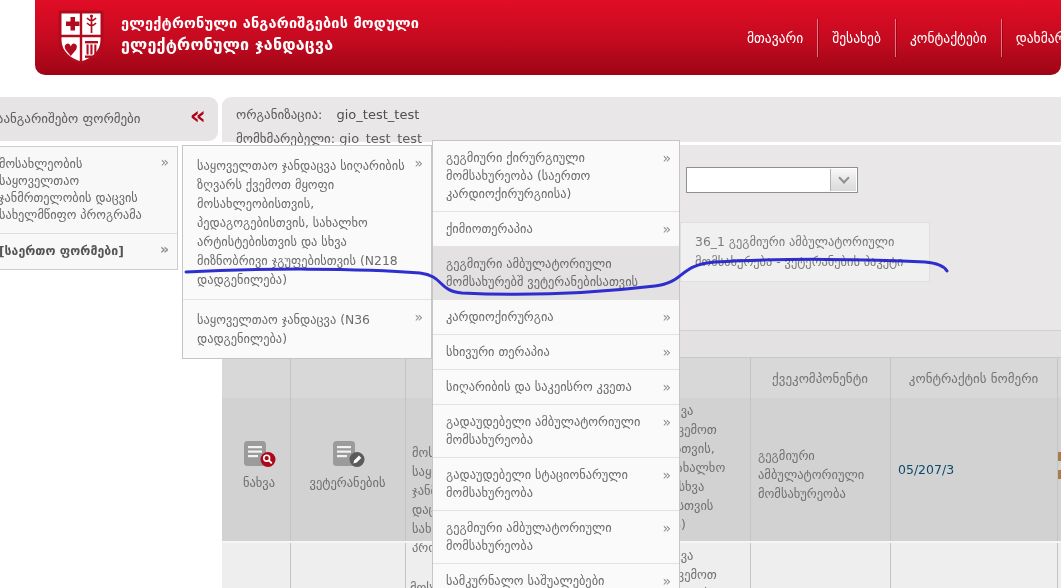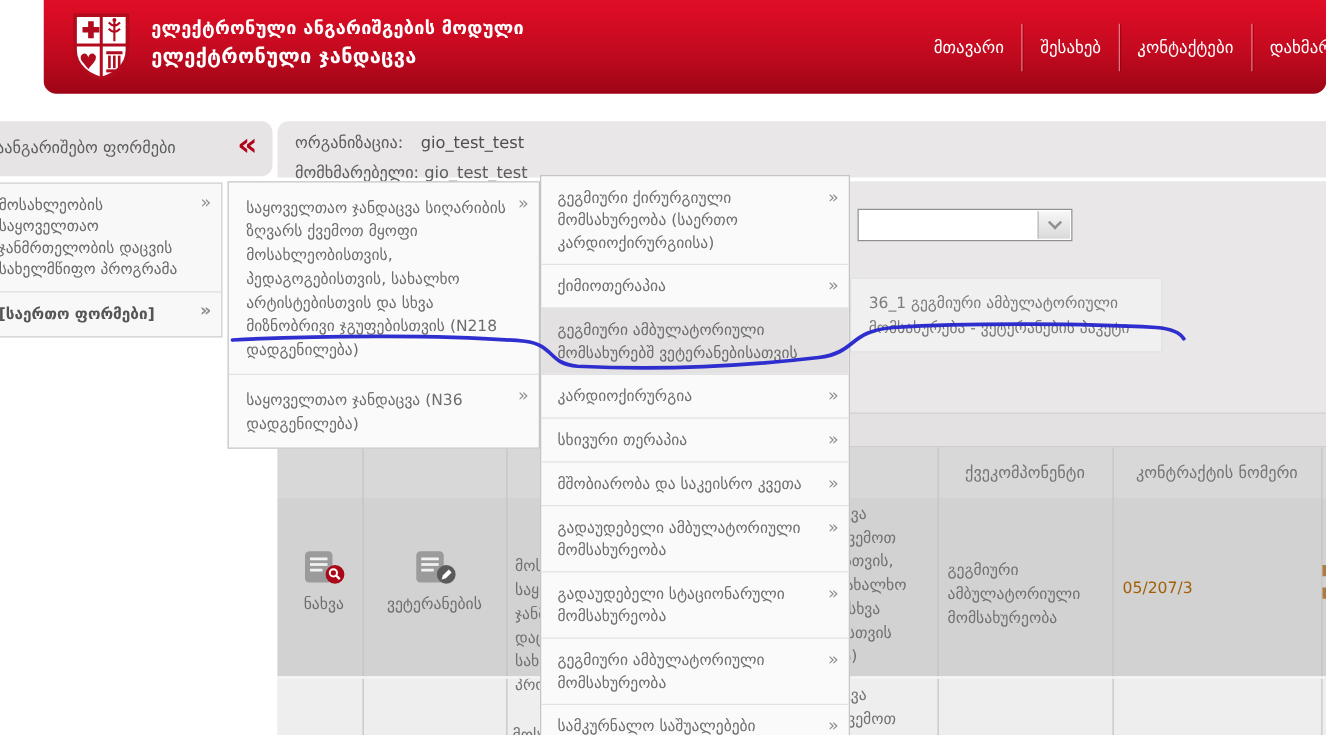--- a/index.html
+++ b/index.html
@@ -150,21 +150,21 @@
       <rect x="6" y="10.5" width="14" height="2.2" fill="#f2f2f2"></rect>
       <rect x="6" y="15" width="10" height="2.2" fill="#f2f2f2"></rect>
       <circle cx="26" cy="19.5" r="7.5" fill="#5b5b5b"></circle>
       <path d="M22.3 23.6 l1.1-3.4 4.6-4.6 2.3 2.3 -4.6 4.6 z" fill="#fff"></path>
     </svg>
     <div class="action-label">ვეტერანების</div>
   </div>
   <div class="cell-text" style="left:412px;top:443px;width:124px;">მოსახლეობის საყოველთაო ჯანმრთელობის დაცვის სახელმწიფო პროგრამა</div>
   <div class="cell-text" style="left:553px;top:401px;width:188px;">საყოველთაო ჯანდაცვა სიღარიბის ზღვარს ქვემოთ მყოფი მოსახლეობისთვის, პედაგოგებისთვის, სახალხო არტისტებისთვის და სხვა მიზნობრივი ჯგუფებისთვის N218 (დადგენილება)</div>
   <div class="cell-text" style="left:758px;top:446px;width:122px;">გეგმიური ამბულატორიული მომსახურეობა</div>
-  <div class="cell-text" style="left:898px;top:460px;width:150px;color:#a16207;">05/207/3</div>
+  <div class="cell-text" style="left:898px;top:460px;width:150px;color:#0c4a6e;">05/207/3</div>
   <div class="edge-frag" style="left:1058px;top:452px;width:3px;height:9px;"></div>
   <div class="edge-frag" style="left:1058px;top:470px;width:3px;height:9px;"></div>
 
   <div class="cell-text" style="left:410px;top:578px;width:124px;">მოსახლეობის საყოველთაო ჯანმრთელობის დაცვის სახელმწიფო პროგრამა</div>
   <div class="cell-text" style="left:553px;top:546px;width:188px;">საყოველთაო ჯანდაცვა სიღარიბის ზღვარს ქვემოთ მყოფი მოსახლეობისთვის</div>
 
   <div class="sb-hdr">
     <div class="sb-title">საანგარიშებო ფორმები</div>
     <div class="sb-collapse">«</div>
   </div>
@@ -204,21 +204,21 @@
     </div>
     <div class="m-item">
       <span>კარდიოქირურგია</span>
       <span class="m-chev">»</span>
     </div>
     <div class="m-item">
       <span>სხივური თერაპია</span>
       <span class="m-chev">»</span>
     </div>
     <div class="m-item">
-      <span>მშობიარობა და საკეისრო კვეთა</span>
+      <span>სიღარიბის და საკეისრო კვეთა</span>
       <span class="m-chev">»</span>
     </div>
     <div class="m-item">
       <span>გადაუდებელი ამბულატორიული მომსახურეობა</span>
       <span class="m-chev">»</span>
     </div>
     <div class="m-item">
       <span>გადაუდებელი სტაციონარული მომსახურეობა</span>
       <span class="m-chev">»</span>
     </div>

